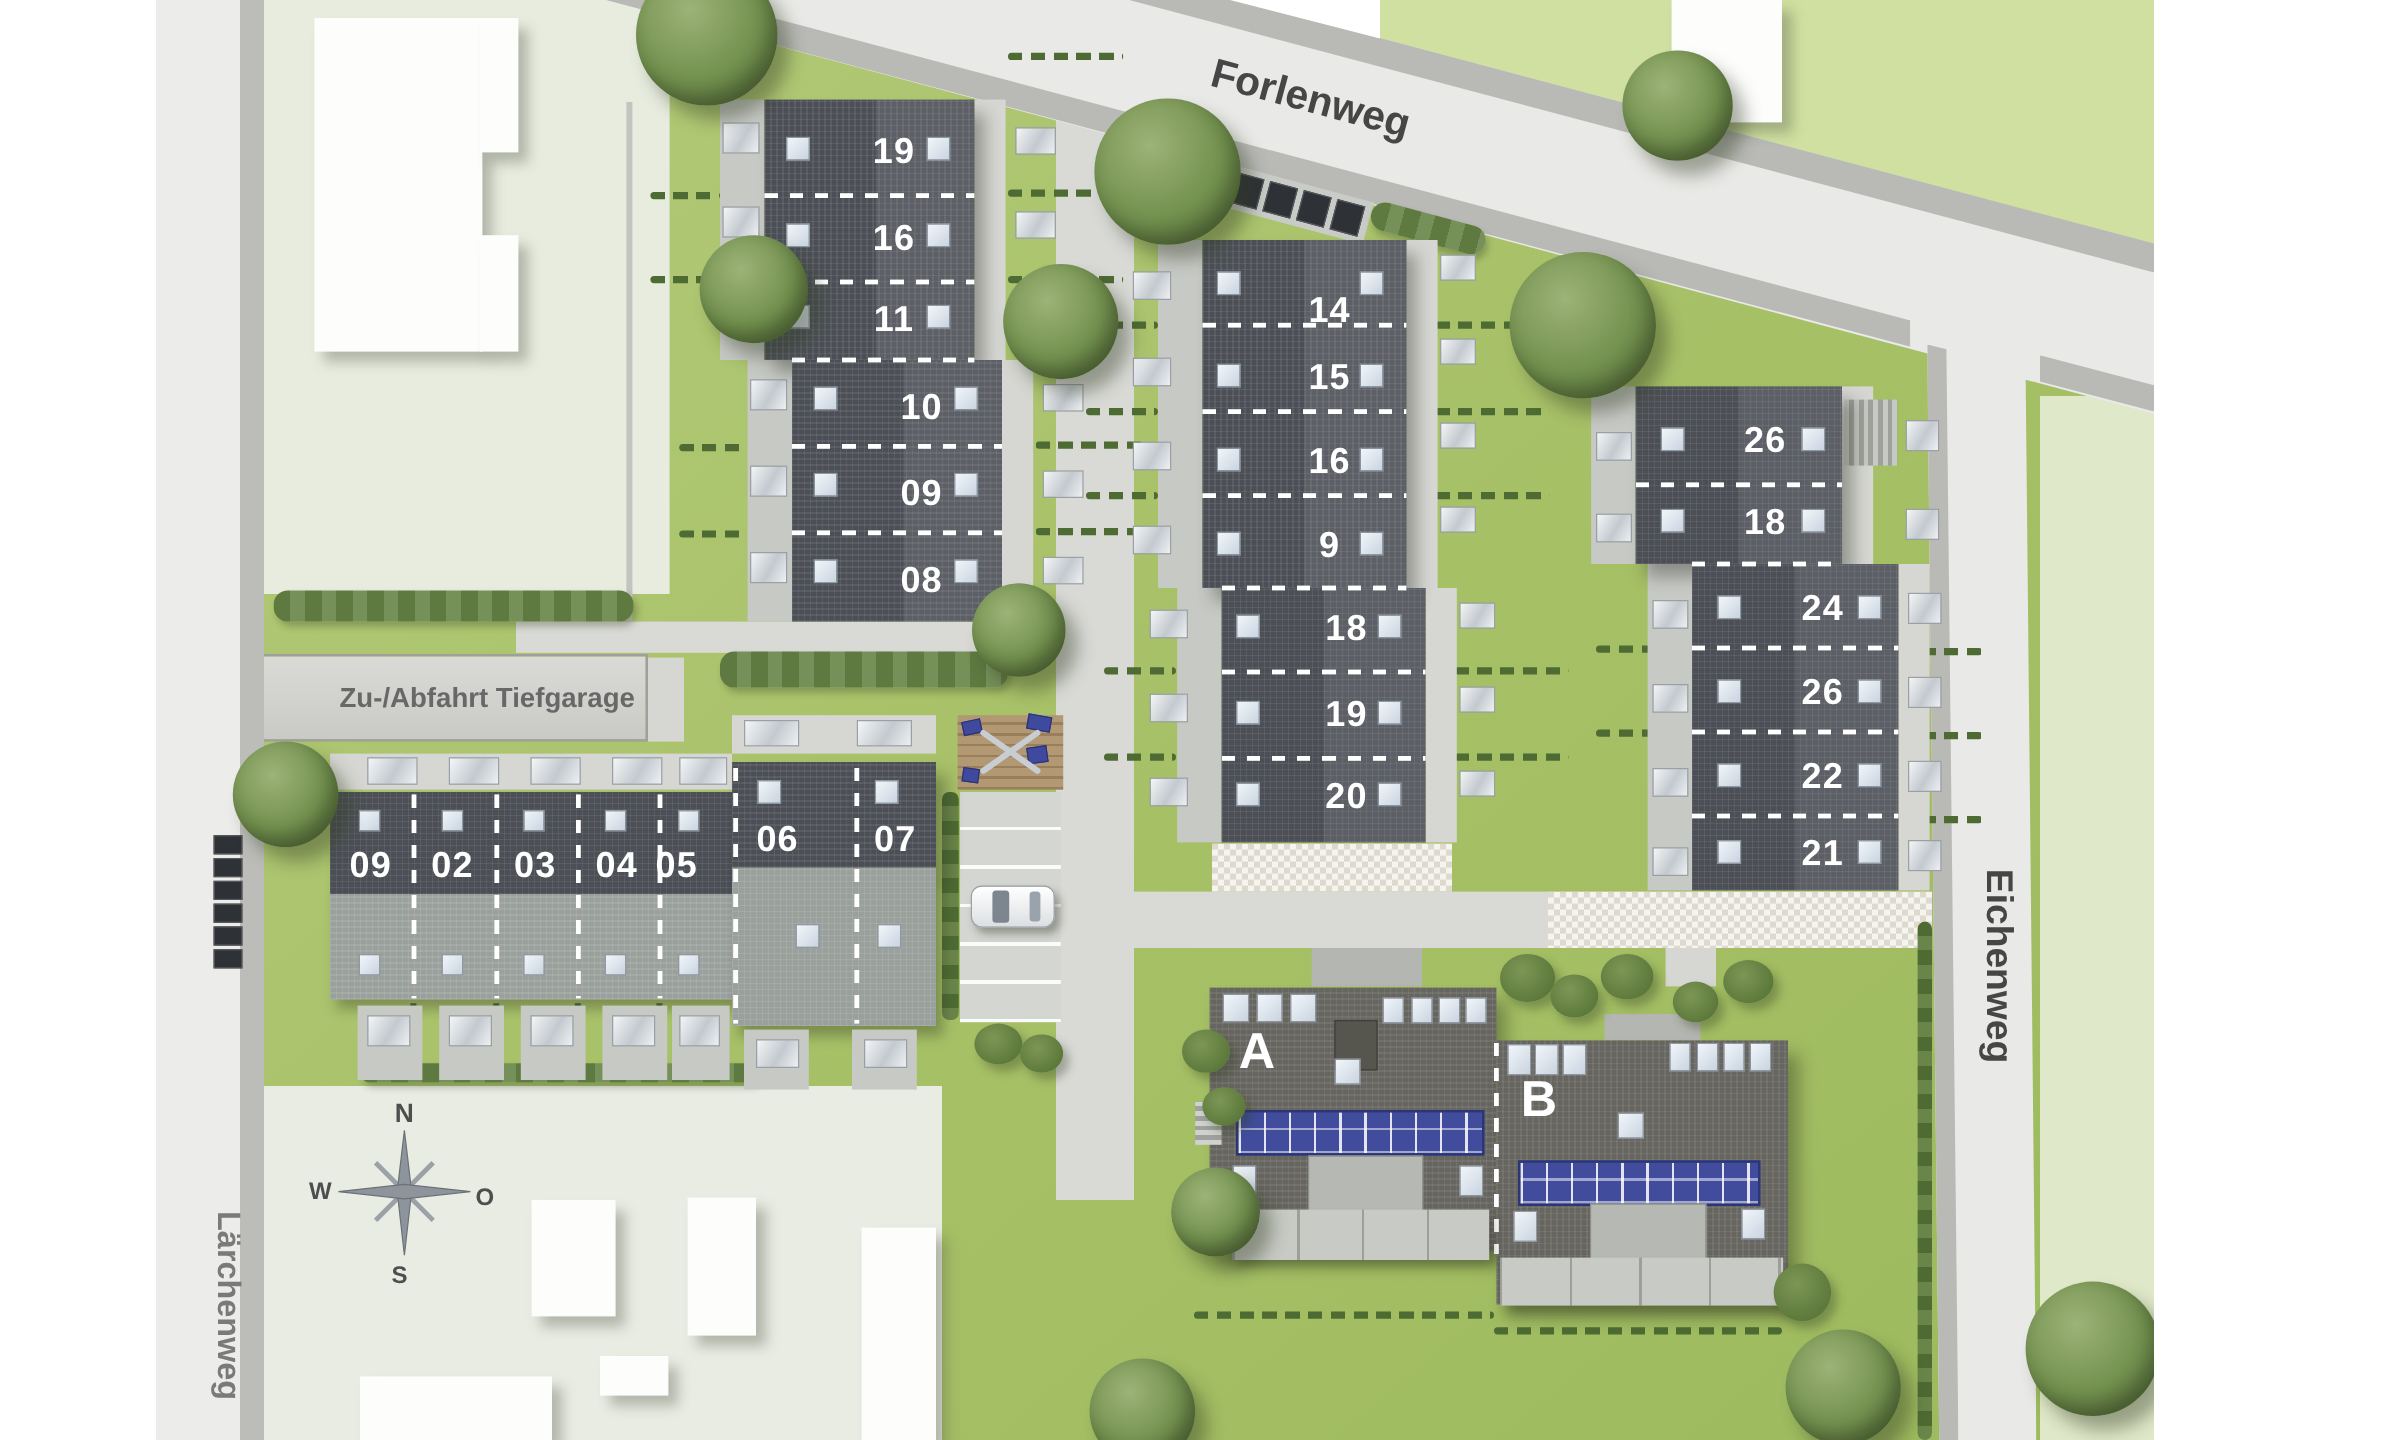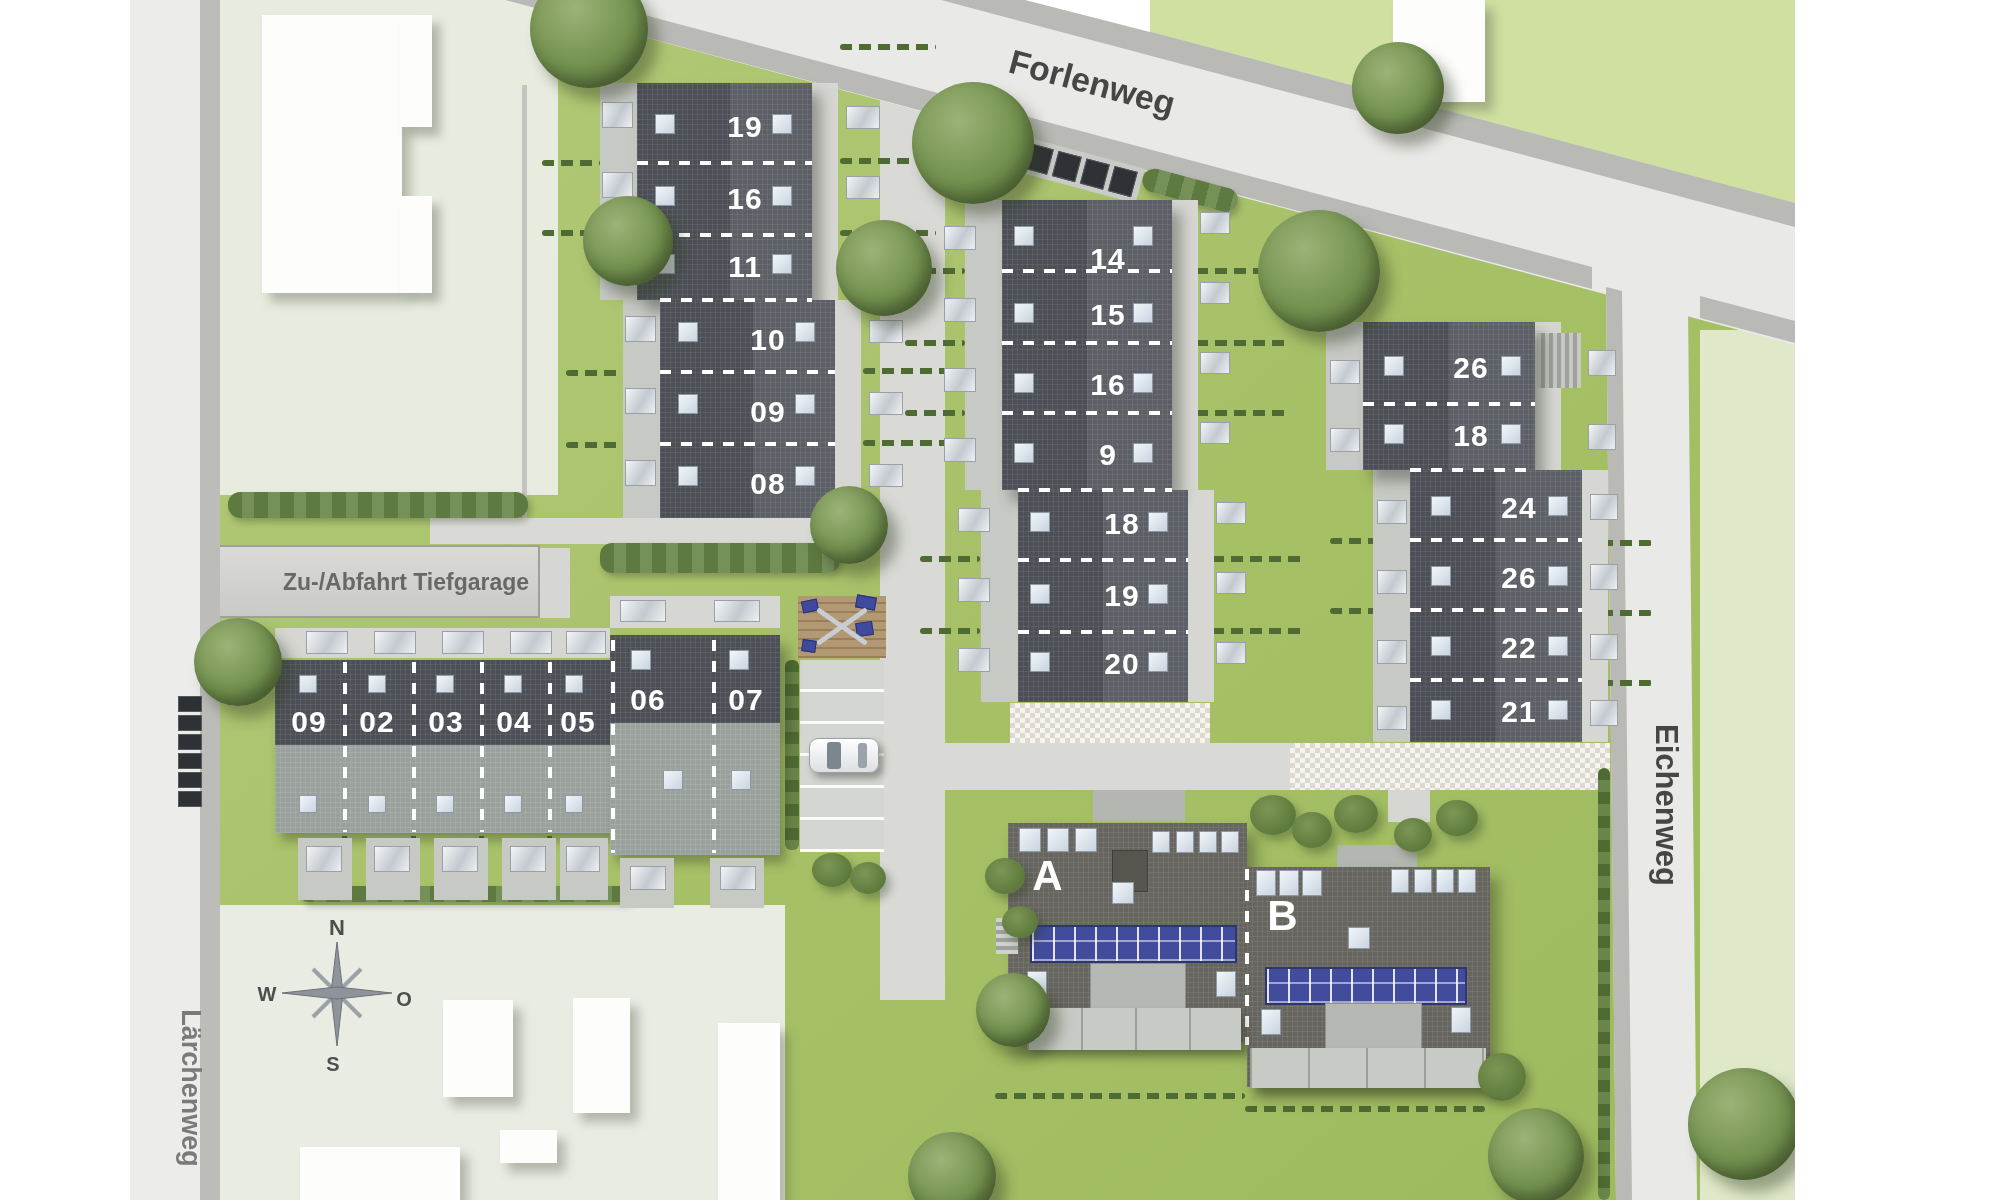--- a/index.html
+++ b/index.html
@@ -306,21 +306,21 @@
   <div class="abs sky" style="left:368px;top:795px;width:18px;height:18px;"></div>
   <div class="abs sky" style="left:436px;top:795px;width:18px;height:18px;"></div>
   <div class="abs sky" style="left:504px;top:795px;width:18px;height:18px;"></div>
   <div class="abs sky" style="left:565px;top:795px;width:18px;height:18px;"></div>
   <div class="abs sky" style="left:663px;top:770px;"></div>
   <div class="abs sky" style="left:731px;top:770px;"></div>
   <span class="abs num" style="left:309px;top:722px;">09</span>
   <span class="abs num" style="left:377px;top:722px;">02</span>
   <span class="abs num" style="left:446px;top:722px;">03</span>
   <span class="abs num" style="left:514px;top:722px;">04</span>
-  <span class="abs num" style="left:578px;top:722px;">05</span>
+  <span class="abs num" style="left:564px;top:722px;">05</span>
   <span class="abs num" style="left:648px;top:700px;">06</span>
   <span class="abs num" style="left:746px;top:700px;">07</span>
 
   <div class="abs patio" style="left:298px;top:838px;width:54px;height:62px;"></div>
   <div class="abs patio" style="left:366px;top:838px;width:54px;height:62px;"></div>
   <div class="abs patio" style="left:434px;top:838px;width:54px;height:62px;"></div>
   <div class="abs patio" style="left:502px;top:838px;width:54px;height:62px;"></div>
   <div class="abs patio" style="left:560px;top:838px;width:48px;height:62px;"></div>
   <div class="abs patio" style="left:620px;top:858px;width:54px;height:50px;"></div>
   <div class="abs patio" style="left:710px;top:858px;width:54px;height:50px;"></div>

